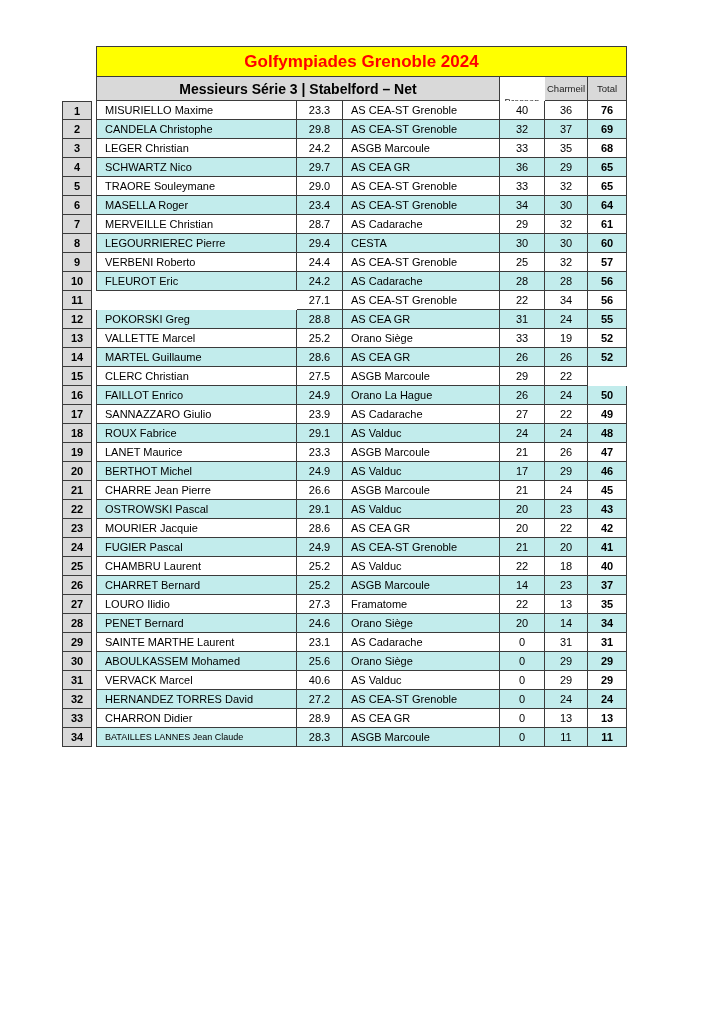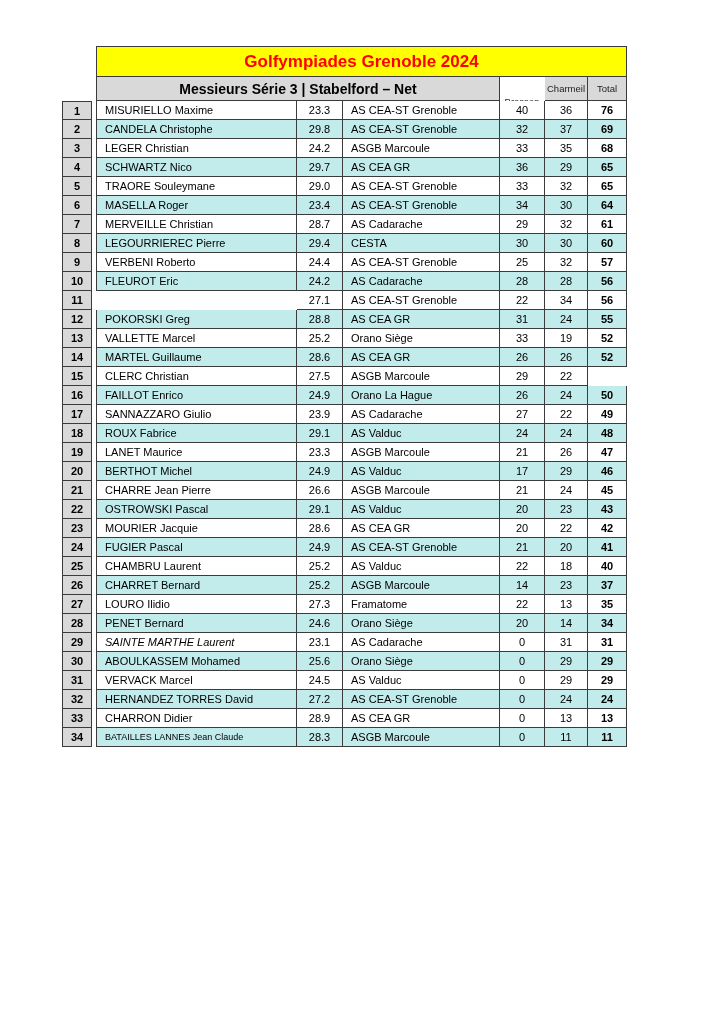--- a/index.html
+++ b/index.html
@@ -304,38 +304,38 @@
 
   <div class="cell rank" style="grid-row: 30;">28</div>
   <div class="cell name shade cyan" style="grid-row: 30;">PENET Bernard</div>
   <div class="cell hcp shade cyan" style="grid-row: 30;">24.6</div>
   <div class="cell club shade cyan" style="grid-row: 30;">Orano Siège</div>
   <div class="cell score bresson shade cyan" style="grid-row: 30;">20</div>
   <div class="cell score charmeil shade cyan" style="grid-row: 30;">14</div>
   <div class="cell score total shade cyan" style="grid-row: 30;">34</div>
 
   <div class="cell rank" style="grid-row: 31;">29</div>
-  <div class="cell name shade white" style="grid-row: 31; font-style: italic;">SAINTE MARTHE Laurent</div>
+  <div class="cell name shade white" style="grid-row: 31;">SAINTE MARTHE Laurent</div>
   <div class="cell hcp shade white" style="grid-row: 31;">23.1</div>
   <div class="cell club shade white" style="grid-row: 31;">AS Cadarache</div>
   <div class="cell score bresson shade white" style="grid-row: 31;">0</div>
   <div class="cell score charmeil shade white" style="grid-row: 31;">31</div>
   <div class="cell score total shade white" style="grid-row: 31;">31</div>
 
   <div class="cell rank" style="grid-row: 32;">30</div>
   <div class="cell name shade cyan" style="grid-row: 32;">ABOULKASSEM Mohamed</div>
   <div class="cell hcp shade cyan" style="grid-row: 32;">25.6</div>
   <div class="cell club shade cyan" style="grid-row: 32;">Orano Siège</div>
   <div class="cell score bresson shade cyan" style="grid-row: 32;">0</div>
   <div class="cell score charmeil shade cyan" style="grid-row: 32;">29</div>
   <div class="cell score total shade cyan" style="grid-row: 32;">29</div>
 
   <div class="cell rank" style="grid-row: 33;">31</div>
   <div class="cell name shade white" style="grid-row: 33;">VERVACK Marcel</div>
-  <div class="cell hcp shade white" style="grid-row: 33;">24.5</div>
+  <div class="cell hcp shade white" style="grid-row: 33;">40.6</div>
   <div class="cell club shade white" style="grid-row: 33;">AS Valduc</div>
   <div class="cell score bresson shade white" style="grid-row: 33;">0</div>
   <div class="cell score charmeil shade white" style="grid-row: 33;">29</div>
   <div class="cell score total shade white" style="grid-row: 33;">29</div>
 
   <div class="cell rank" style="grid-row: 34;">32</div>
   <div class="cell name shade cyan" style="grid-row: 34;">HERNANDEZ TORRES David</div>
   <div class="cell hcp shade cyan" style="grid-row: 34;">27.2</div>
   <div class="cell club shade cyan" style="grid-row: 34;">AS CEA-ST Grenoble</div>
   <div class="cell score bresson shade cyan" style="grid-row: 34;">0</div>

